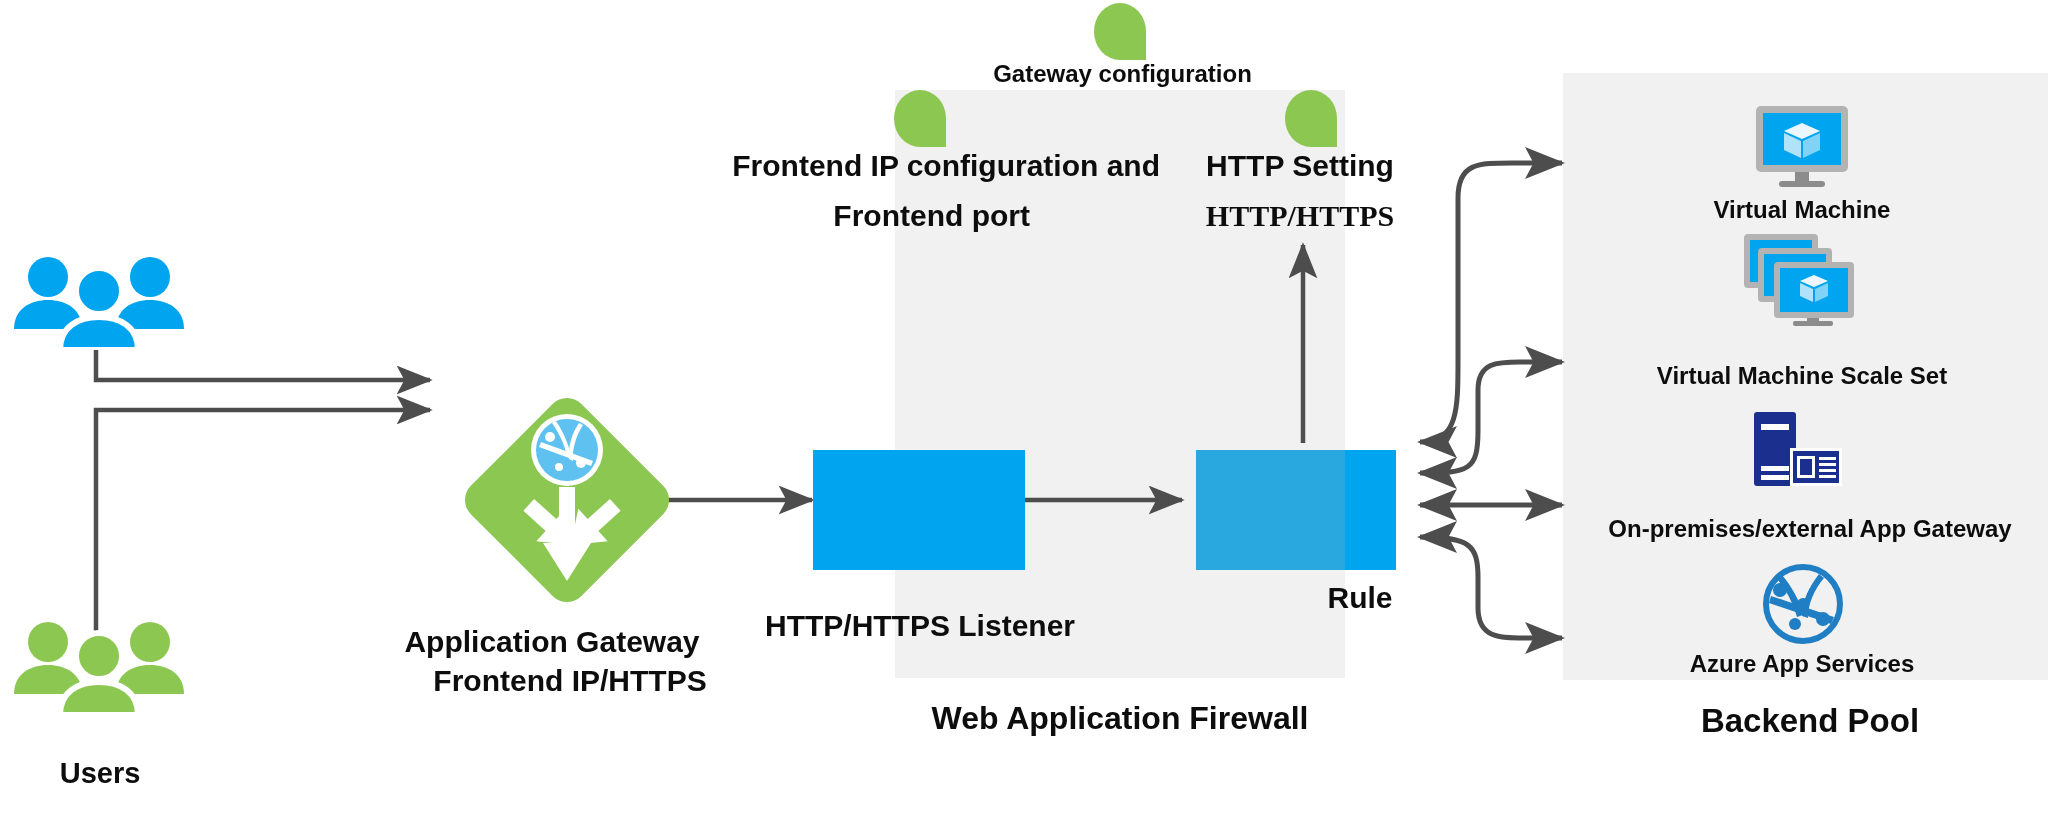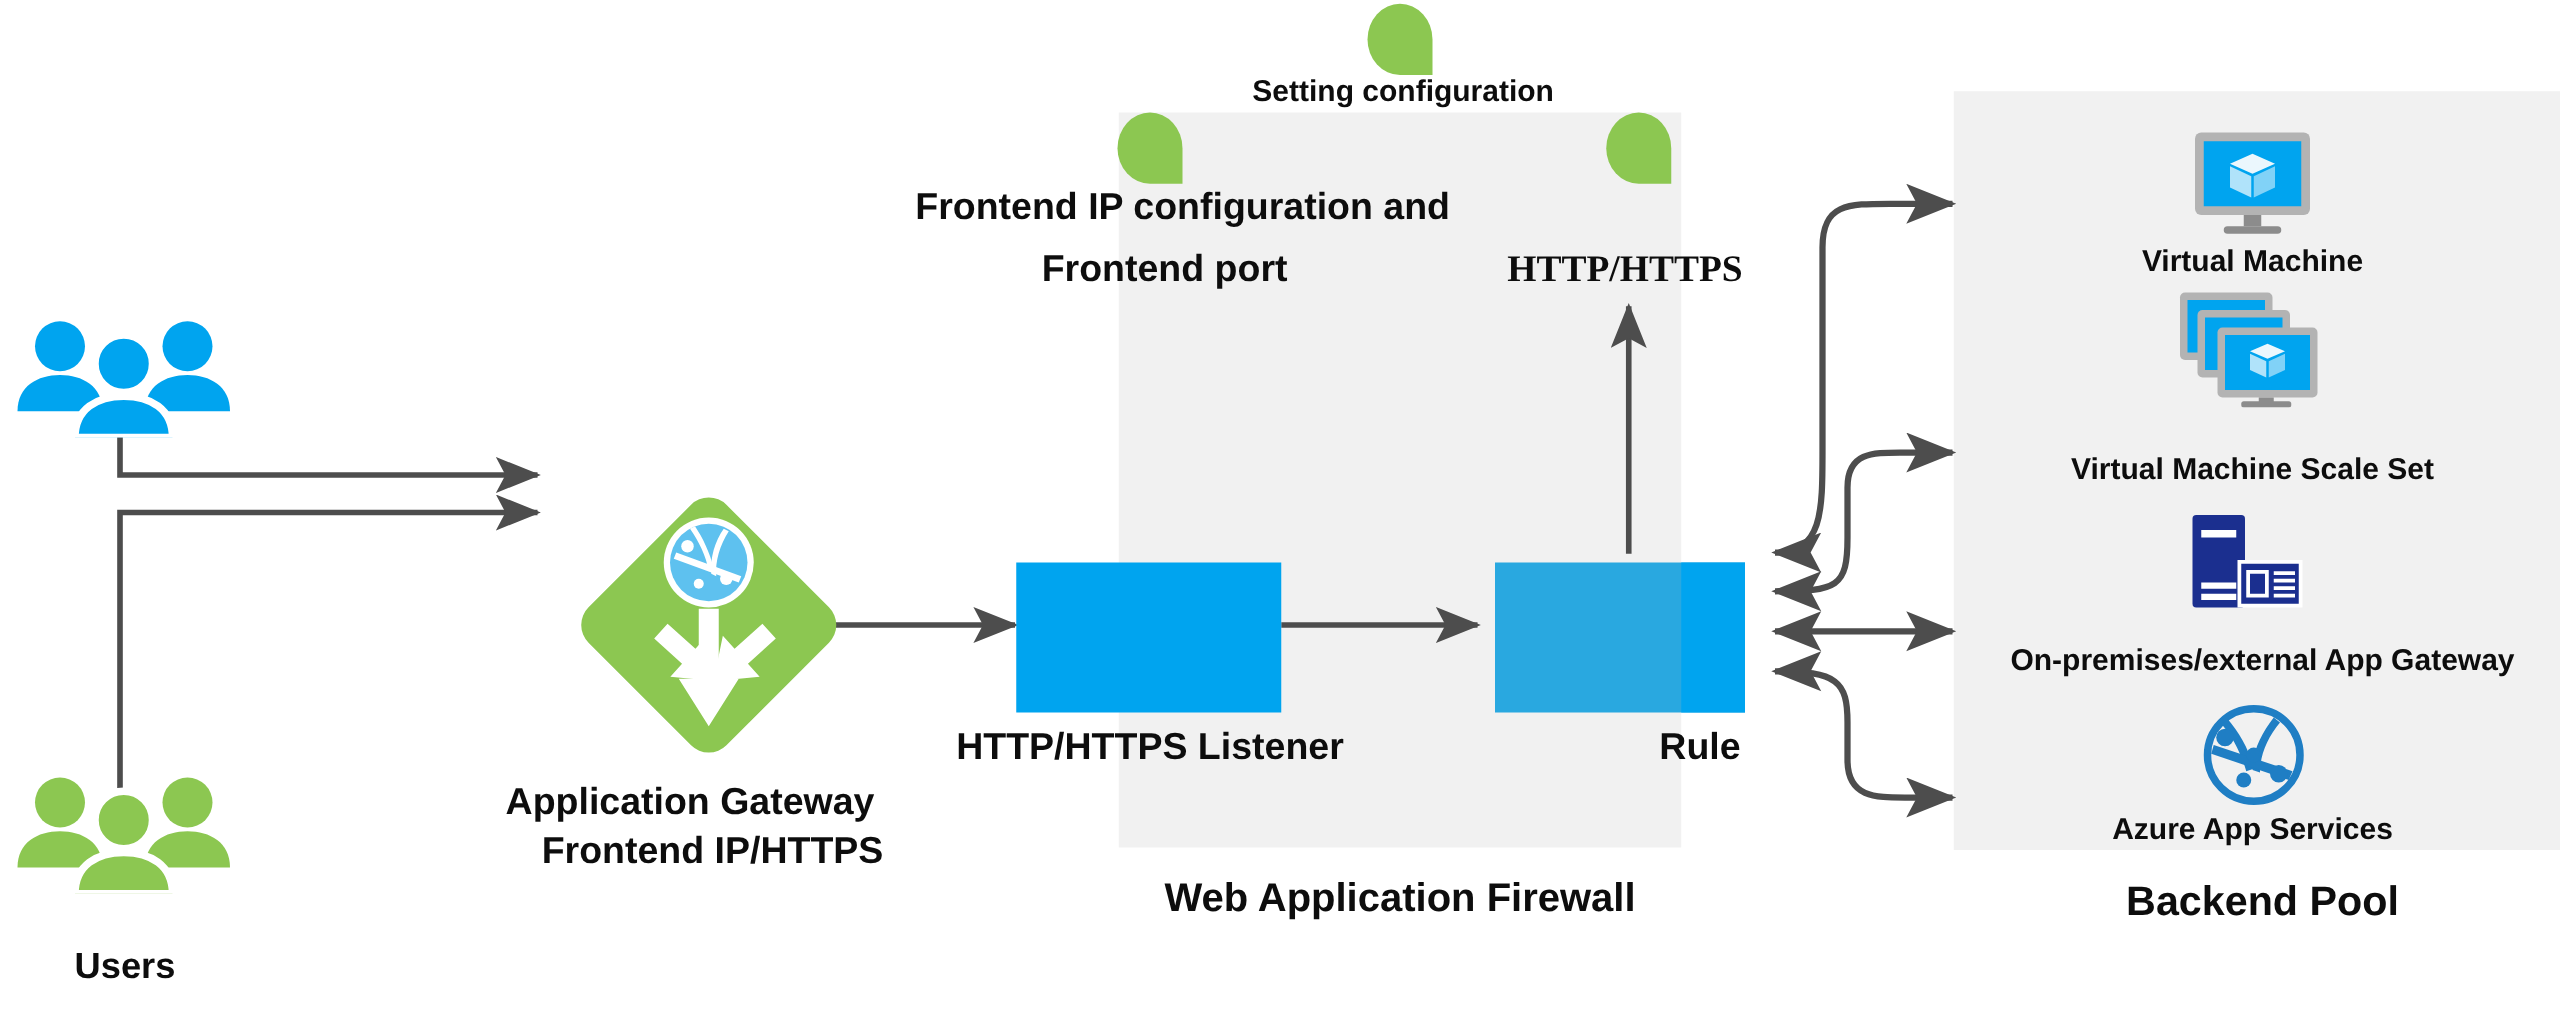--- a/index.html
+++ b/index.html
@@ -151,29 +151,30 @@
     </svg>
   </div>
 
   <div class="lbl t-appgw" style="left:327px; top:624px; width:450px;">Application Gateway</div>
   <div class="lbl t-appgw" style="left:345px; top:663px; width:450px;">Frontend IP/HTTPS</div>
 
   <div class="marker" style="left:1094px; top:3px; width:52px; height:57px;"></div>
   <div class="marker" style="left:894px; top:90px; width:52px; height:57px;"></div>
   <div class="marker" style="left:1285px; top:90px; width:52px; height:57px;"></div>
 
-  <div class="lbl t-fw" style="left:900px; top:60px; width:445px;">Setting configuration</div>
+  <div class="lbl t-fw" style="left:900px; top:60px; width:445px;">Gateway configuration</div>
 
   <div class="lbl t-fip lbl-left" style="left:560px; top:148px; width:600px;">Frontend IP configuration and</div>
   <div class="lbl t-fip lbl-left" style="left:560px; top:198px; width:470px;">Frontend port</div>
 
+  <div class="lbl t-http" style="left:1155px; top:148px; width:290px;">HTTP Setting</div>
   <div class="lbl t-http" style="left:1155px; top:198px; width:290px;font-family:Liberation Serif, serif;">HTTP/HTTPS</div>
 
   <div class="box-blue" style="left:813px; top:450px; width:212px; height:120px;"></div>
-  <div class="lbl t-listener" style="left:730px; top:580px; width:380px;">HTTP/HTTPS Listener</div>
+  <div class="lbl t-listener" style="left:730px; top:608px; width:380px;">HTTP/HTTPS Listener</div>
 
   <div class="box-blue" style="left:1196px; top:450px; width:200px; height:120px; background:#29a8e0;"></div>
   <div class="box-blue" style="left:1345px; top:450px; width:51px; height:120px; background:#00a4ef;"></div>
   <div class="lbl t-rule" style="left:1260px; top:580px; width:200px;">Rule</div>
 
   <div class="lbl t-waf" style="left:870px; top:700px; width:500px;">Web Application Firewall</div>
 
   <div class="icon-wrap" style="left:1752px; top:104px; width:100px; height:84px;">
     <svg width="100" height="84" viewBox="0 0 100 84" xmlns="http://www.w3.org/2000/svg">
       <rect x="4" y="2" width="92" height="66" rx="5" fill="#b3b3b3"></rect>

